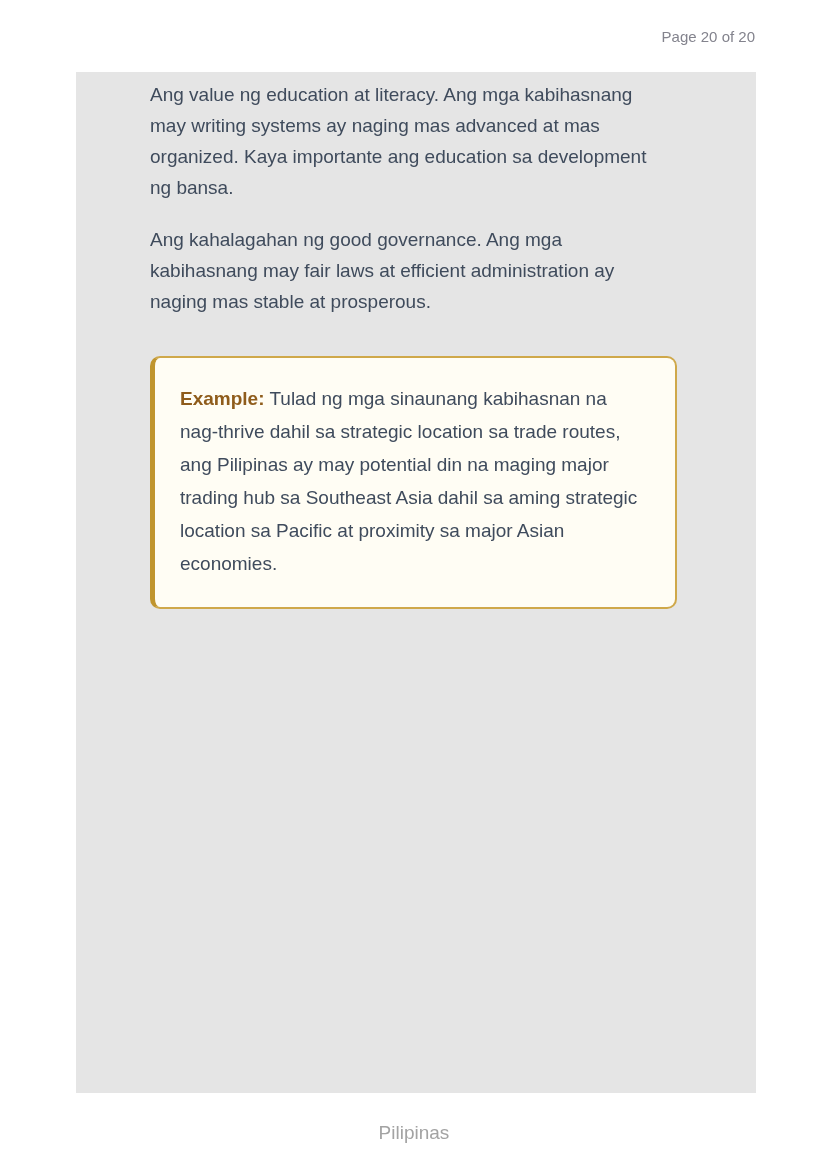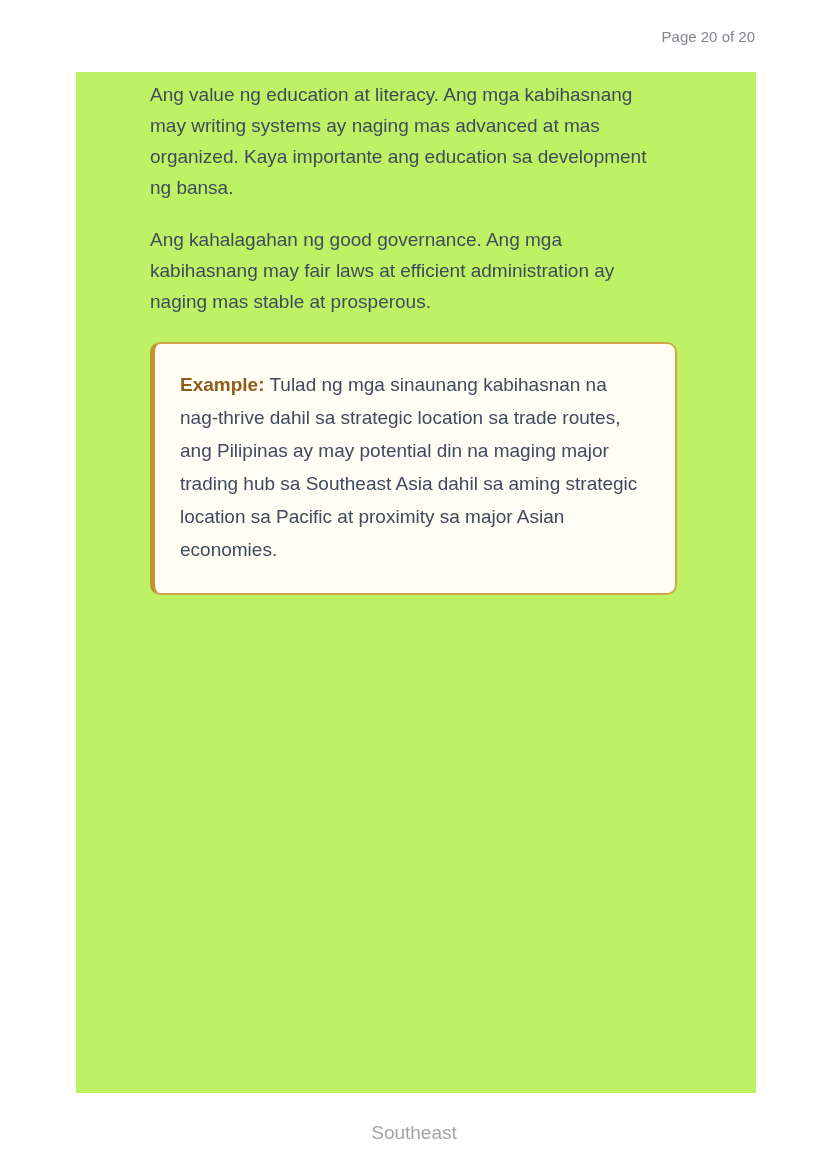--- a/index.html
+++ b/index.html
@@ -23,32 +23,32 @@
     font-size: 15px;
     color: #83838d;
     text-align: center;
   }
   .content-area {
     position: absolute;
     left: 76px;
     top: 72px;
     width: 680px;
     height: 1021px;
-    background: #bef264;
+    background: #e5e5e5;
     padding: 7px 88px 0 74px;
   }
   .content-area p.body-par {
     font-size: 19px;
     line-height: 31px;
     color: #3f4b5c;
     max-width: 520px;
     margin: 0 0 21px 0;
   }
   .example-box {
-    margin-top: 25px;
+    margin-top: 39px;
     width: 527px;
     background: #fffdf4;
     border: 2px solid #cfa84a;
     border-left: 5px solid #c0952e;
     border-radius: 10px;
     padding: 24px 28px 27px 25px;
   }
   .example-box .example-text {
     font-size: 19px;
     line-height: 33px;
@@ -82,15 +82,15 @@
     <p class="body-par">Ang kahalagahan ng good governance. Ang mga kabihasnang may fair laws at efficient administration ay naging mas stable at prosperous.</p>
 
 
 
     <div class="example-box">
       <div class="example-text"><span class="example-label">Example:</span> <span>Tulad ng mga sinaunang kabihasnan na nag-thrive dahil sa strategic location sa trade routes, ang Pilipinas ay may potential din na maging major trading hub sa Southeast Asia dahil sa aming strategic location sa Pacific at proximity sa major Asian economies.</span></div>
     </div>
 
   </div>
 
-  <div class="footer-brand">Southeast</div>
+  <div class="footer-brand">Pilipinas</div>
 
 </div>
 
 </body></html>

